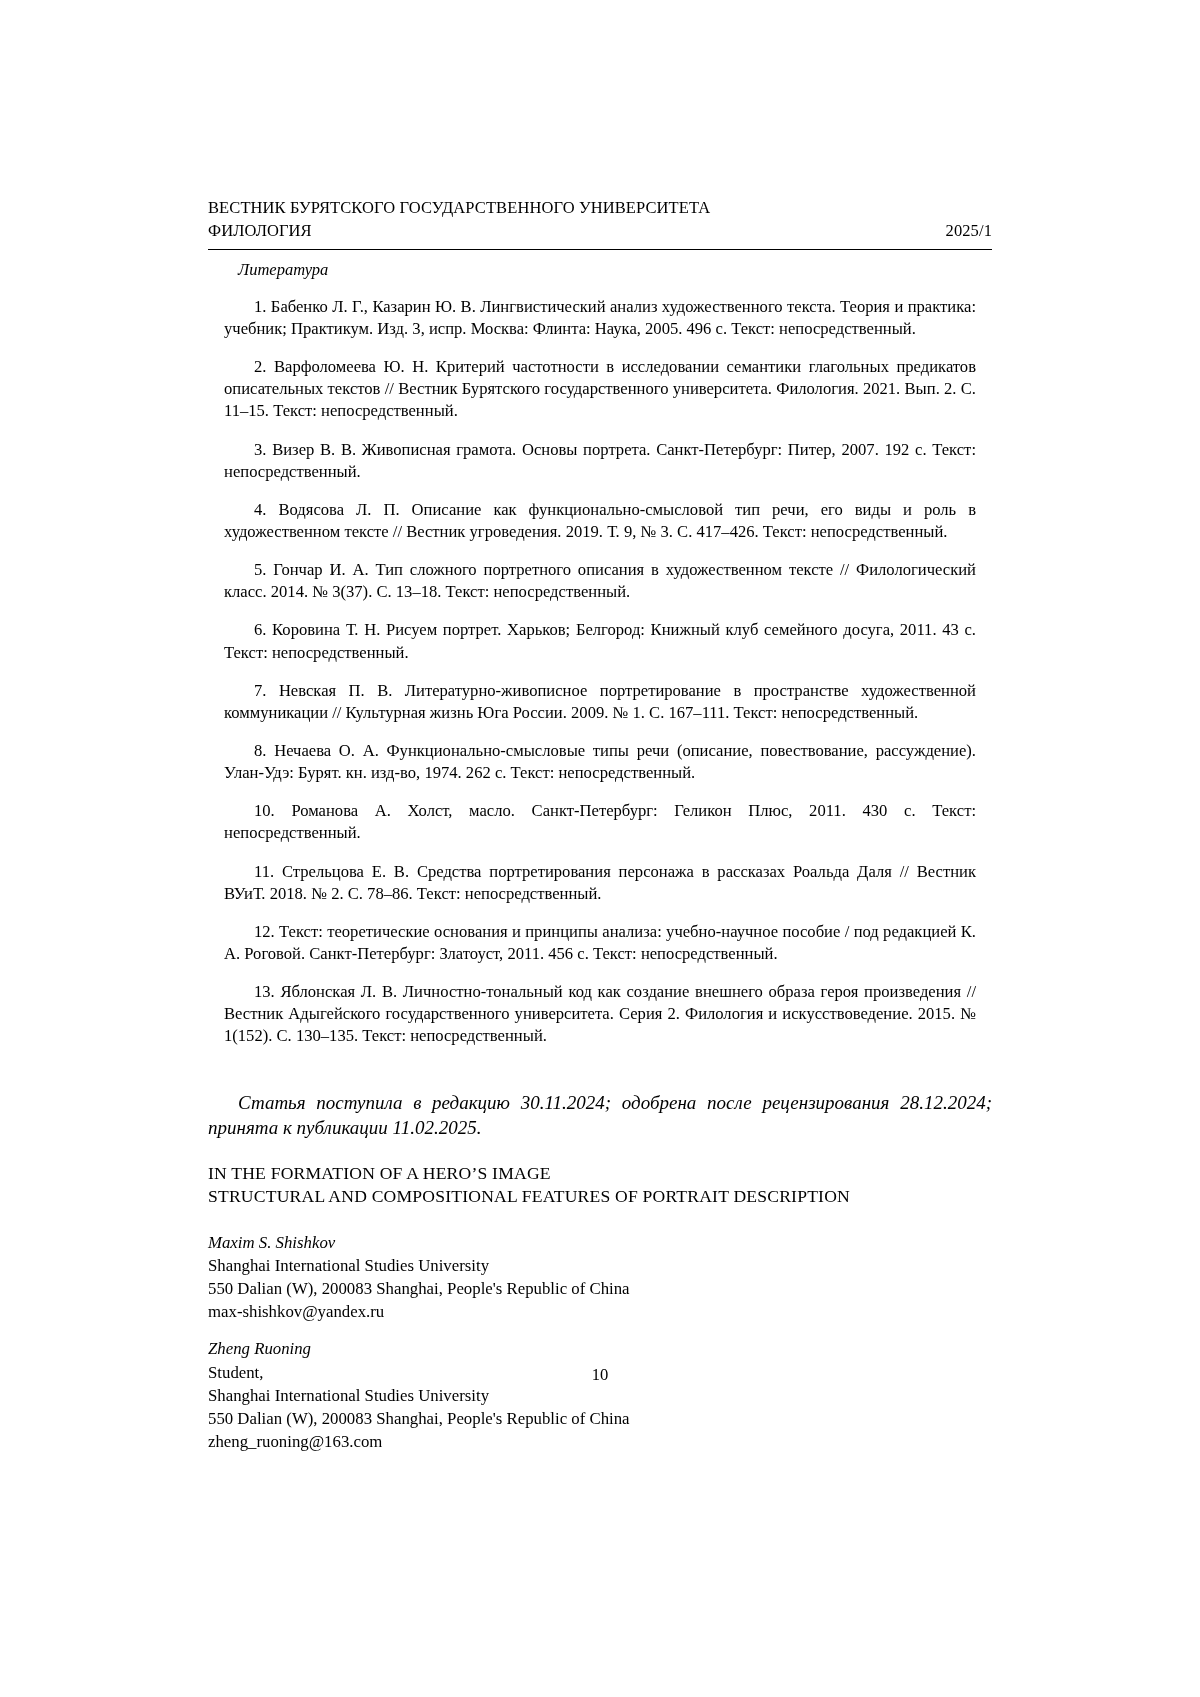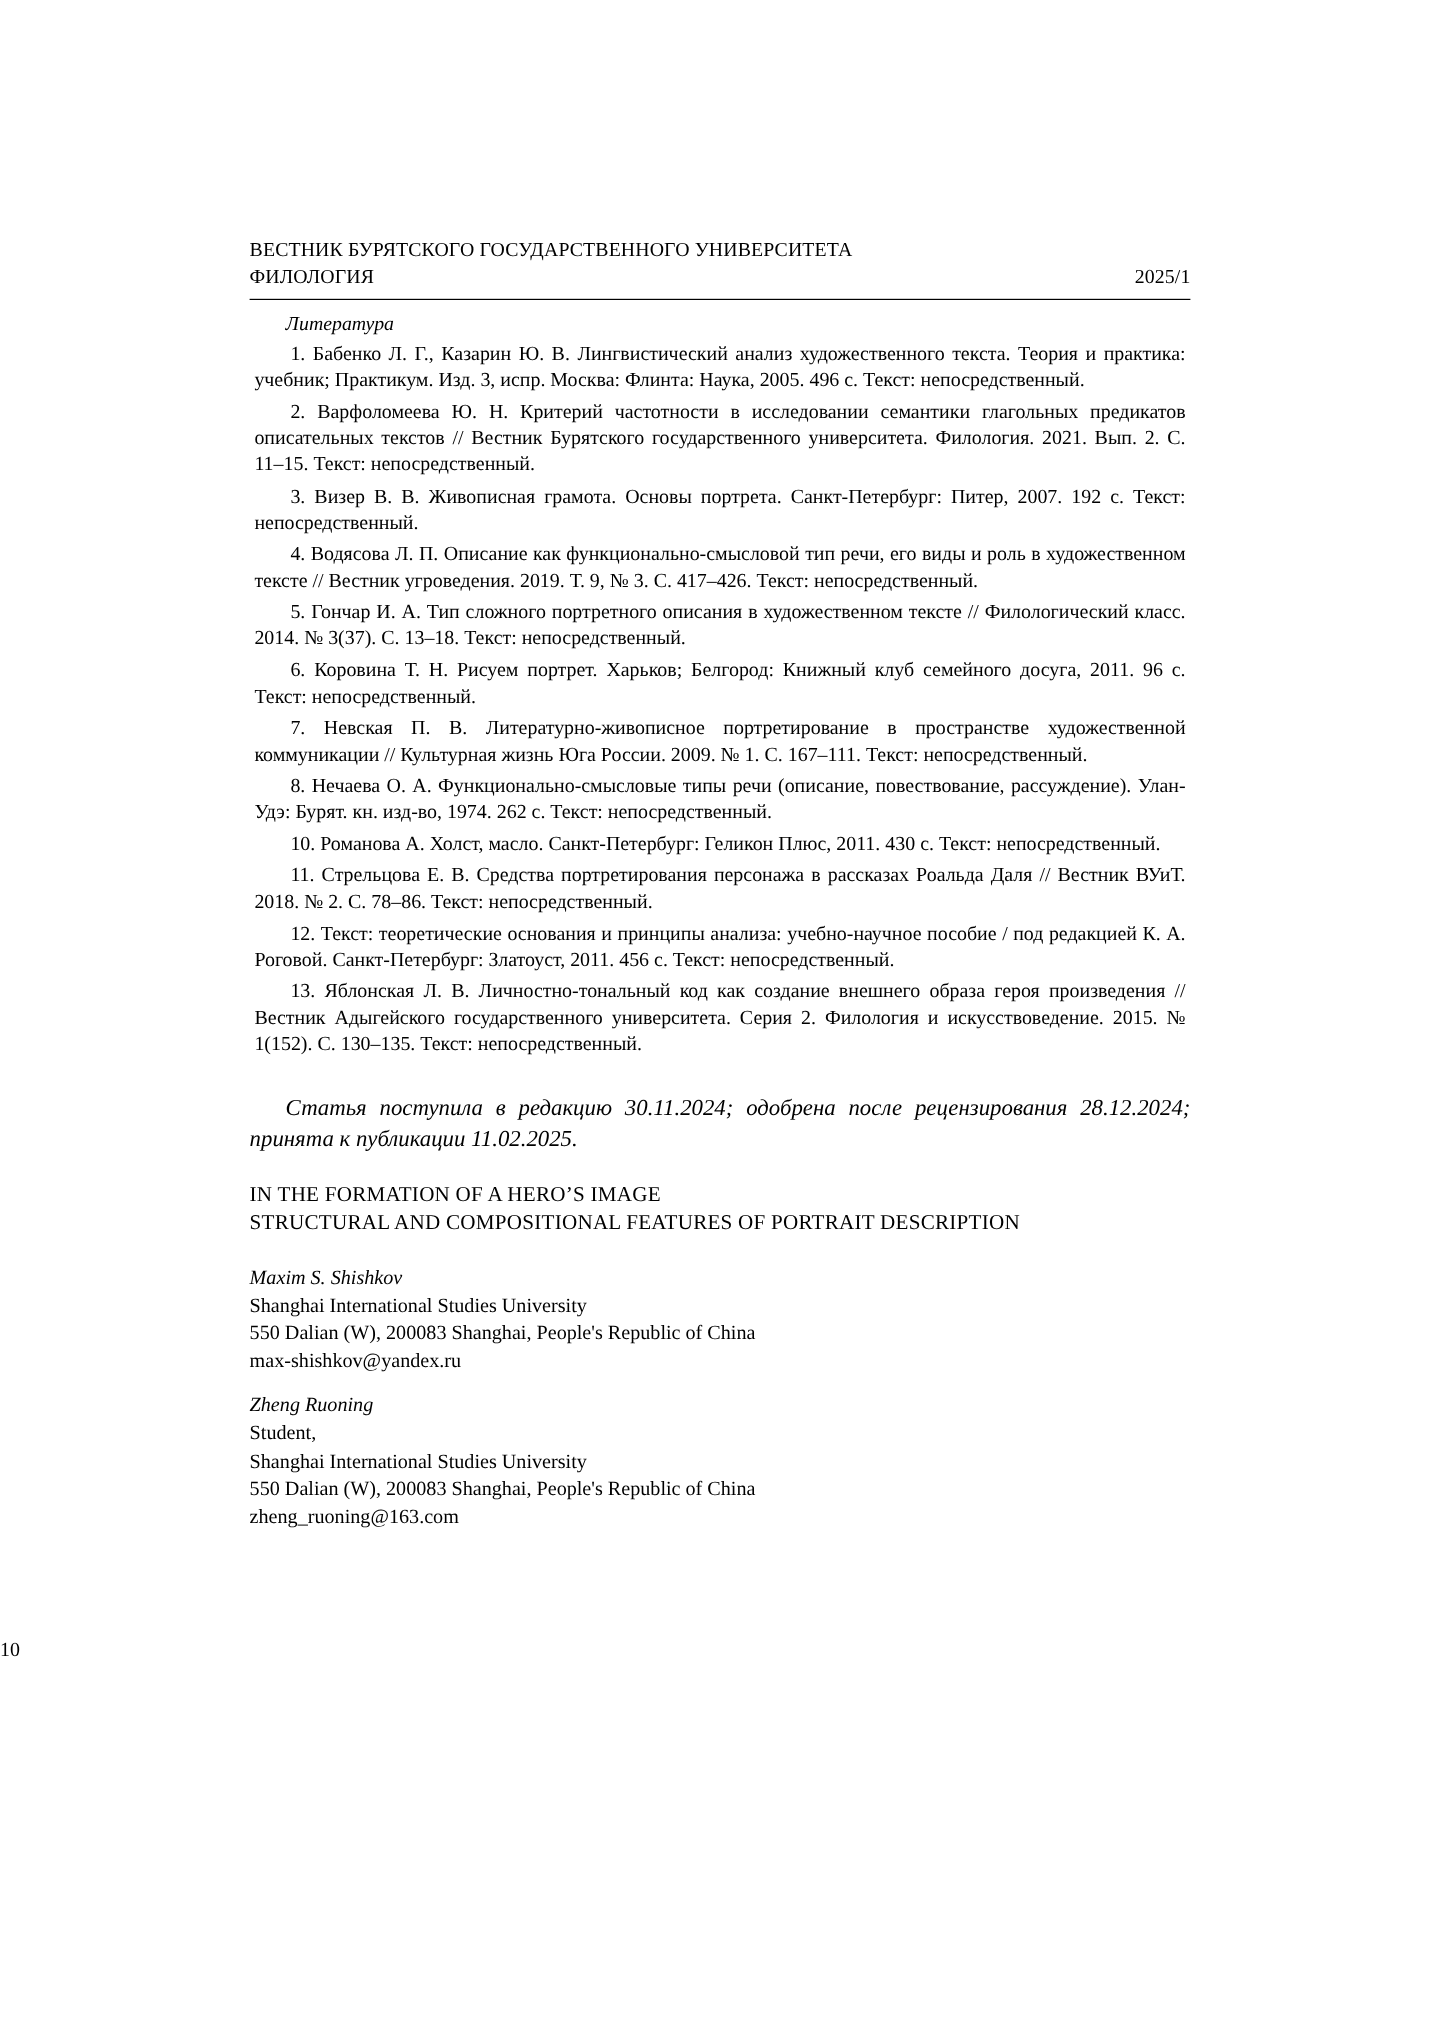--- a/index.html
+++ b/index.html
@@ -43,21 +43,21 @@
     font-style: italic;
     font-size: 16.5px;
     text-indent: 30px;
     margin-bottom: 1px;
   }
   .ref {
     font-size: 16.6px;
     line-height: 1.335;
     text-align: justify;
     text-indent: 30px;
-    margin: 4px;
+    margin: 16px;
     hyphens: manual;
   }
   .note {
     font-style: italic;
     font-size: 19px;
     line-height: 1.335;
     text-align: justify;
     text-indent: 30px;
     margin: 0;
   }
@@ -80,20 +80,21 @@
   .author-line {
     font-size: 16.8px;
     line-height: 1.38;
     margin: 0;
   }
   .page-number {
     position: absolute;
     left: 0;
     right: 0;
     top: 1365px;
+    text-align: center;
     font-size: 16.6px;
   }
 </style>
 </head>
 <body>
 
 <div class="page">
 
   <div class="running-head">
     <div class="rh-row">
@@ -107,21 +108,21 @@
 
   <div class="rule"></div>
 
   <div class="section-title">Литература</div>
 
   <p class="ref">1. Бабенко Л. Г., Казарин Ю. В. Лингвистический анализ художественного текста. Теория и практика: учебник; Практикум. Изд. 3, испр. Москва: Флинта: Наука, 2005. 496 с. Текст: непосредственный.</p>
   <p class="ref">2. Варфоломеева Ю. Н. Критерий частотности в исследовании семантики глагольных предикатов описательных текстов // Вестник Бурятского государственного университета. Филология. 2021. Вып. 2. С. 11–15. Текст: непосредственный.</p>
   <p class="ref">3. Визер В. В. Живописная грамота. Основы портрета. Санкт-Петербург: Питер, 2007. 192 с. Текст: непосредственный.</p>
   <p class="ref">4. Водясова Л. П. Описание как функционально-смысловой тип речи, его виды и роль в художественном тексте // Вестник угроведения. 2019. Т. 9, № 3. С. 417–426. Текст: непосредственный.</p>
   <p class="ref">5. Гончар И. А. Тип сложного портретного описания в художественном тексте // Филологический класс. 2014. № 3(37). С. 13–18. Текст: непосредственный.</p>
-  <p class="ref">6. Коровина Т. Н. Рисуем портрет. Харьков; Белгород: Книжный клуб семейного досуга, 2011. 96 с. Текст: непосредственный.</p>
+  <p class="ref">6. Коровина Т. Н. Рисуем портрет. Харьков; Белгород: Книжный клуб семейного досуга, 2011. 43 с. Текст: непосредственный.</p>
   <p class="ref">7. Невская П. В. Литературно-живописное портретирование в пространстве художественной коммуникации // Культурная жизнь Юга России. 2009. № 1. С. 167–111. Текст: непосредственный.</p>
   <p class="ref">8. Нечаева О. А. Функционально-смысловые типы речи (описание, повествование, рассуждение). Улан-Удэ: Бурят. кн. изд-во, 1974. 262 с. Текст: непосредственный.</p>
   <p class="ref">10. Романова А. Холст, масло. Санкт-Петербург: Геликон Плюс, 2011. 430 с. Текст: непосредственный.</p>
   <p class="ref">11. Стрельцова Е. В. Средства портретирования персонажа в рассказах Роальда Даля // Вестник ВУиТ. 2018. № 2. С. 78–86. Текст: непосредственный.</p>
   <p class="ref">12. Текст: теоретические основания и принципы анализа: учебно-научное пособие / под редакцией К. А. Роговой. Санкт-Петербург: Златоуст, 2011. 456 с. Текст: непосредственный.</p>
   <p class="ref">13. Яблонская Л. В. Личностно-тональный код как создание внешнего образа героя произведения // Вестник Адыгейского государственного университета. Серия 2. Филология и искусствоведение. 2015. № 1(152). С. 130–135. Текст: непосредственный.</p>
 
   <div class="gap-lg"></div>
 
   <p class="note">Статья поступила в редакцию 30.11.2024; одобрена после рецензирования 28.12.2024; принята к публикации 11.02.2025.</p>

